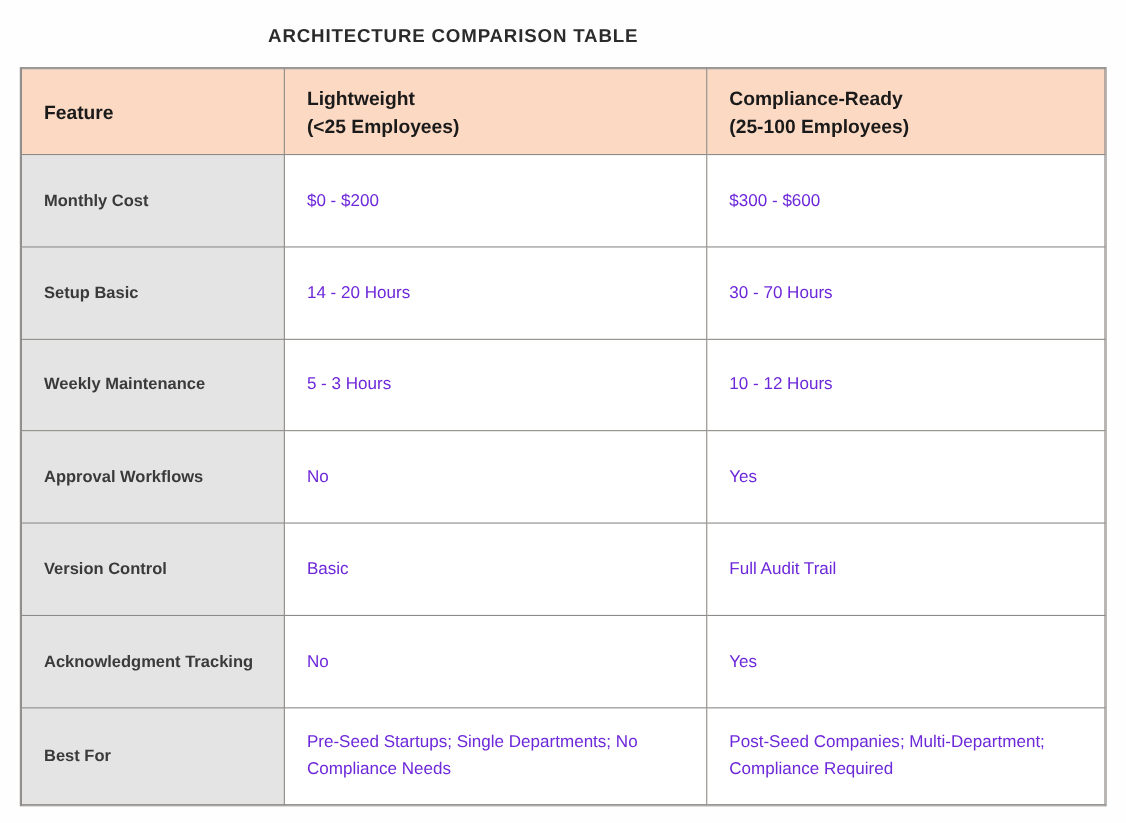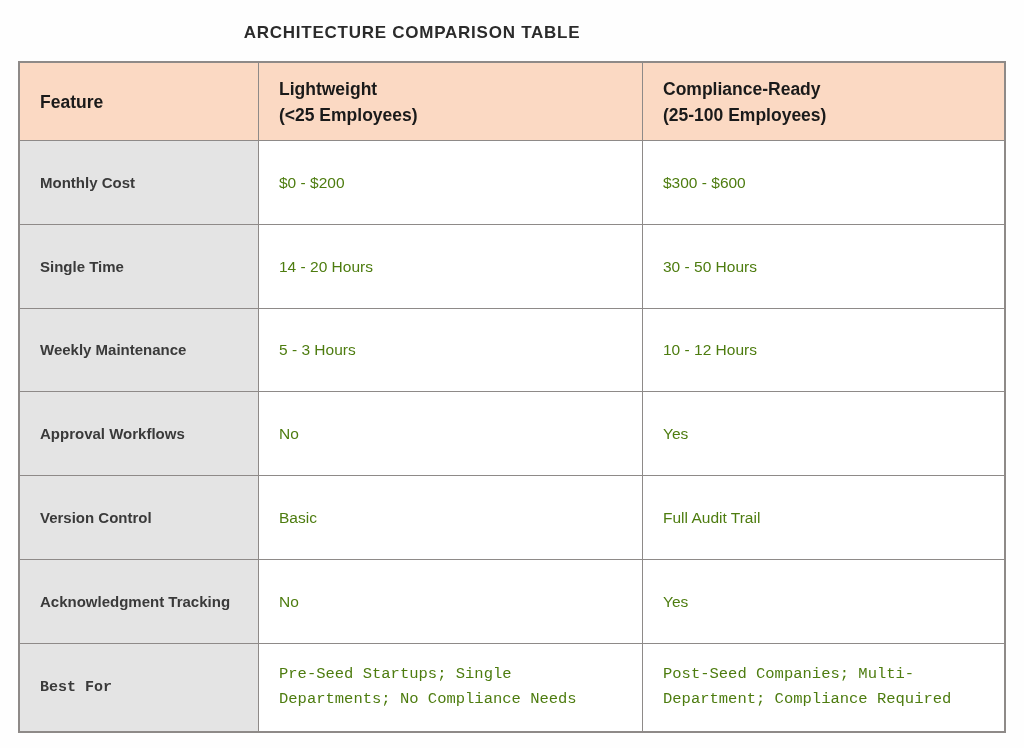--- a/index.html
+++ b/index.html
@@ -81,28 +81,28 @@
   tbody th.feature-cell {
     background: #E4E4E4;
     color: #3A3A3A;
     font-size: 15px;
     font-weight: bold;
     line-height: 23px;
   }
 
   tbody td.val-cell {
     background: #FFFFFF;
-    color: #4d7c0f;
+    color: #6d28d9;
     font-size: 15.5px;
     font-weight: normal;
     line-height: 25px;
   }
 
   tbody tr { height: 74px; }
-  tbody tr.tall { height: 78px; font-family: Liberation Mono, monospace; }
+  tbody tr.tall { height: 78px; }
 </style>
 </head>
 <body>
 
 <div class="page">
 
   <div class="title">ARCHITECTURE COMPARISON TABLE</div>
 
   <div class="table-wrap">
     <table class="cmp">
@@ -126,23 +126,23 @@
           </th>
         </tr>
       </thead>
       <tbody>
         <tr>
           <th class="feature-cell">Monthly Cost</th>
           <td class="val-cell">$0 - $200</td>
           <td class="val-cell">$300 - $600</td>
         </tr>
         <tr>
-          <th class="feature-cell">Single Time</th>
+          <th class="feature-cell">Setup Basic</th>
           <td class="val-cell">14 - 20 Hours</td>
-          <td class="val-cell">30 - 50 Hours</td>
+          <td class="val-cell">30 - 70 Hours</td>
         </tr>
         <tr>
           <th class="feature-cell">Weekly Maintenance</th>
           <td class="val-cell">5 - 3 Hours</td>
           <td class="val-cell">10 - 12 Hours</td>
         </tr>
         <tr>
           <th class="feature-cell">Approval Workflows</th>
           <td class="val-cell">No</td>
           <td class="val-cell">Yes</td>

